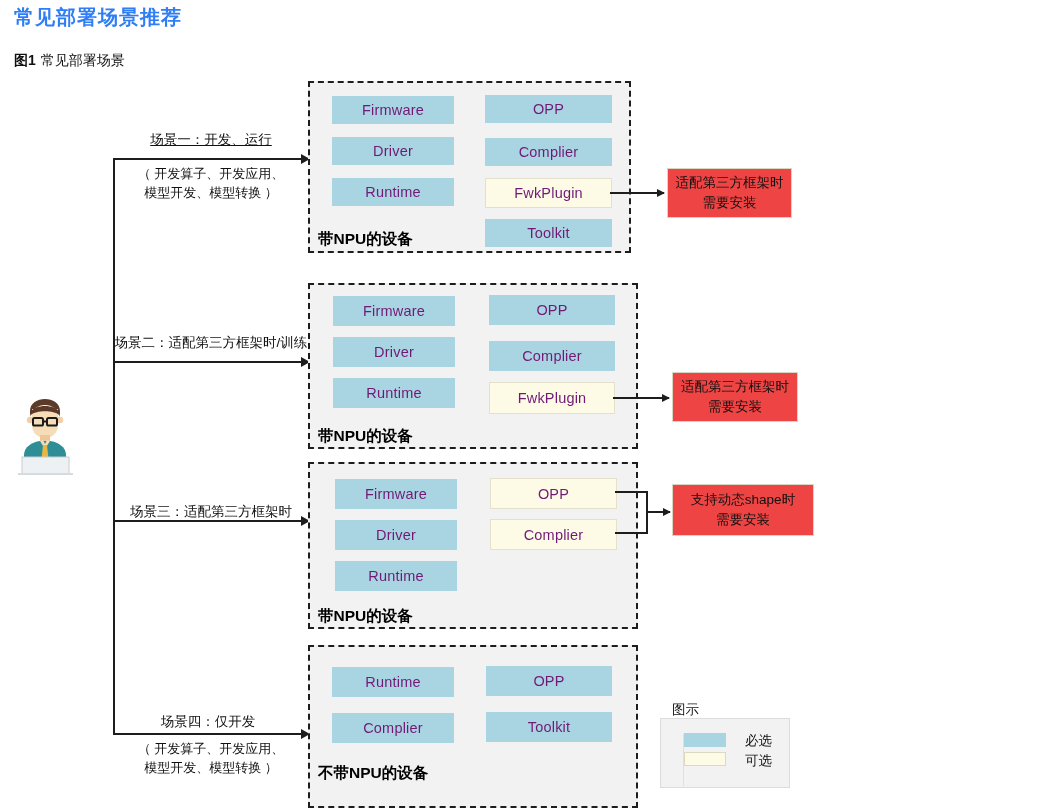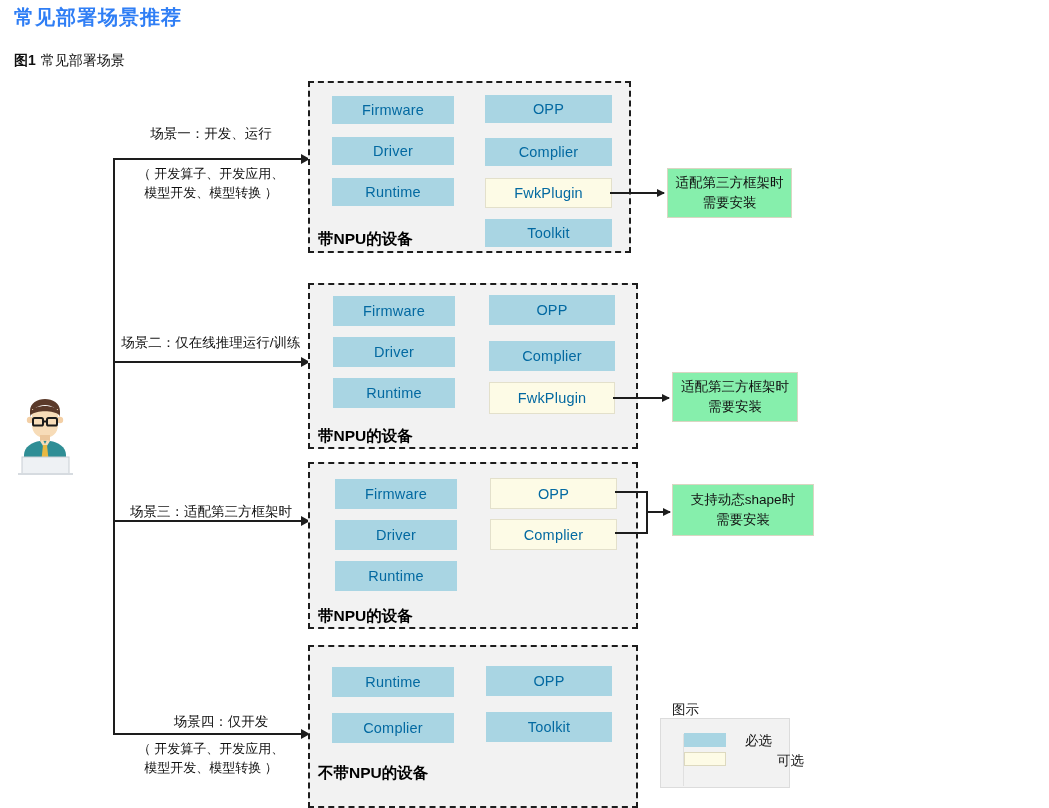--- a/index.html
+++ b/index.html
@@ -29,21 +29,21 @@
   
   .scenario-block {
     position:absolute;
     border:2px dashed #1d1d1d;
     background:#f2f2f2;
   }
   .comp-box {
     position:absolute;
     display:flex; align-items:center; justify-content:center;
     font-size:14.5px;
-    color:#0369a1;
+    color:#701a75;
     letter-spacing:.2px;
   }
   .comp-box.required { background:#a9d5e3; border:1px solid #a9d5e3; }
   .comp-box.optional { background:#fdfbe6; border:1px solid #e3e0cb; }
   .device-label {
     position:absolute;
     font-size:15.5px; font-weight:bold; color:#000;
     white-space:nowrap;
   }
 
@@ -70,21 +70,21 @@
   }
   .scenario-sublabel {
     position:absolute;
     font-size:13px; color:#111; line-height:1.45;
     text-align:center; white-space:nowrap;
   }
 
   
   .annot-box {
     position:absolute;
-    background:#86efac;
+    background:#ef4444;
     border:1px solid #d9d6c2;
     display:flex; align-items:center; justify-content:center;
     text-align:center; line-height:1.5;
     font-size:13.5px; color:#111;
   }
   .connector { position:absolute; background:#1d1d1d; }
   .connector-arrow {
     position:absolute; height:1.6px; background:#1d1d1d;
   }
   .connector-arrow::after {
@@ -153,31 +153,31 @@
   </svg>
 </div>
 
 <div id="flow-spine" style="top:159px; height:575px;"></div>
 
 <div class="flow-arrow" style="left:113px; top:158px; width:196px;"></div>
 <div class="flow-arrow" style="left:113px; top:361px; width:196px;"></div>
 <div class="flow-arrow" style="left:113px; top:520px; width:196px;"></div>
 <div class="flow-arrow" style="left:113px; top:733px; width:196px;"></div>
 
-<div class="scenario-label" style="left:113px; top:125px; width:196px;">场景一：开发、运行</div>
+<div class="scenario-label" style="left:113px; top:131px; width:196px;text-decoration:underline;">场景一：开发、运行</div>
 <div class="scenario-sublabel" style="left:113px; top:165px; width:196px;">
   <div>（ 开发算子、开发应用、</div>
   <div>模型开发、模型转换 ）</div>
 </div>
 
-<div class="scenario-label" style="left:105px; top:334px; width:212px;">场景二：仅在线推理运行/训练</div>
+<div class="scenario-label" style="left:105px; top:334px; width:212px;">场景二：适配第三方框架时/训练</div>
 
 <div class="scenario-label" style="left:113px; top:503px; width:196px;">场景三：适配第三方框架时</div>
 
-<div class="scenario-label" style="left:123px; top:713px; width:196px;">场景四：仅开发</div>
+<div class="scenario-label" style="left:110px; top:713px; width:196px;">场景四：仅开发</div>
 <div class="scenario-sublabel" style="left:113px; top:740px; width:196px;">
   <div>（ 开发算子、开发应用、</div>
   <div>模型开发、模型转换 ）</div>
 </div>
 
 <div class="scenario-block" style="left:308px; top:81px; width:323px; height:172px;">
   <div class="comp-box required" style="left:22px; top:13px; width:122px; height:28px;">Firmware</div>
   <div class="comp-box required" style="left:22px; top:54px; width:122px; height:28px;">Driver</div>
   <div class="comp-box required" style="left:22px; top:95px; width:122px; height:28px;">Runtime</div>
 
@@ -250,13 +250,13 @@
 </div>
 
 <div id="legend-title">图示</div>
 <div id="legend-box"></div>
 <div id="legend-divider"></div>
 
 <div class="legend-swatch required" style="left:684px; top:733px;"></div>
 <div class="legend-text" style="left:745px; top:732px;">必选</div>
 
 <div class="legend-swatch optional" style="left:684px; top:752px;"></div>
-<div class="legend-text" style="left:745px; top:752px;margin-left:32px;">可选</div>
+<div class="legend-text" style="left:745px; top:752px;">可选</div>
 
 </body></html>

